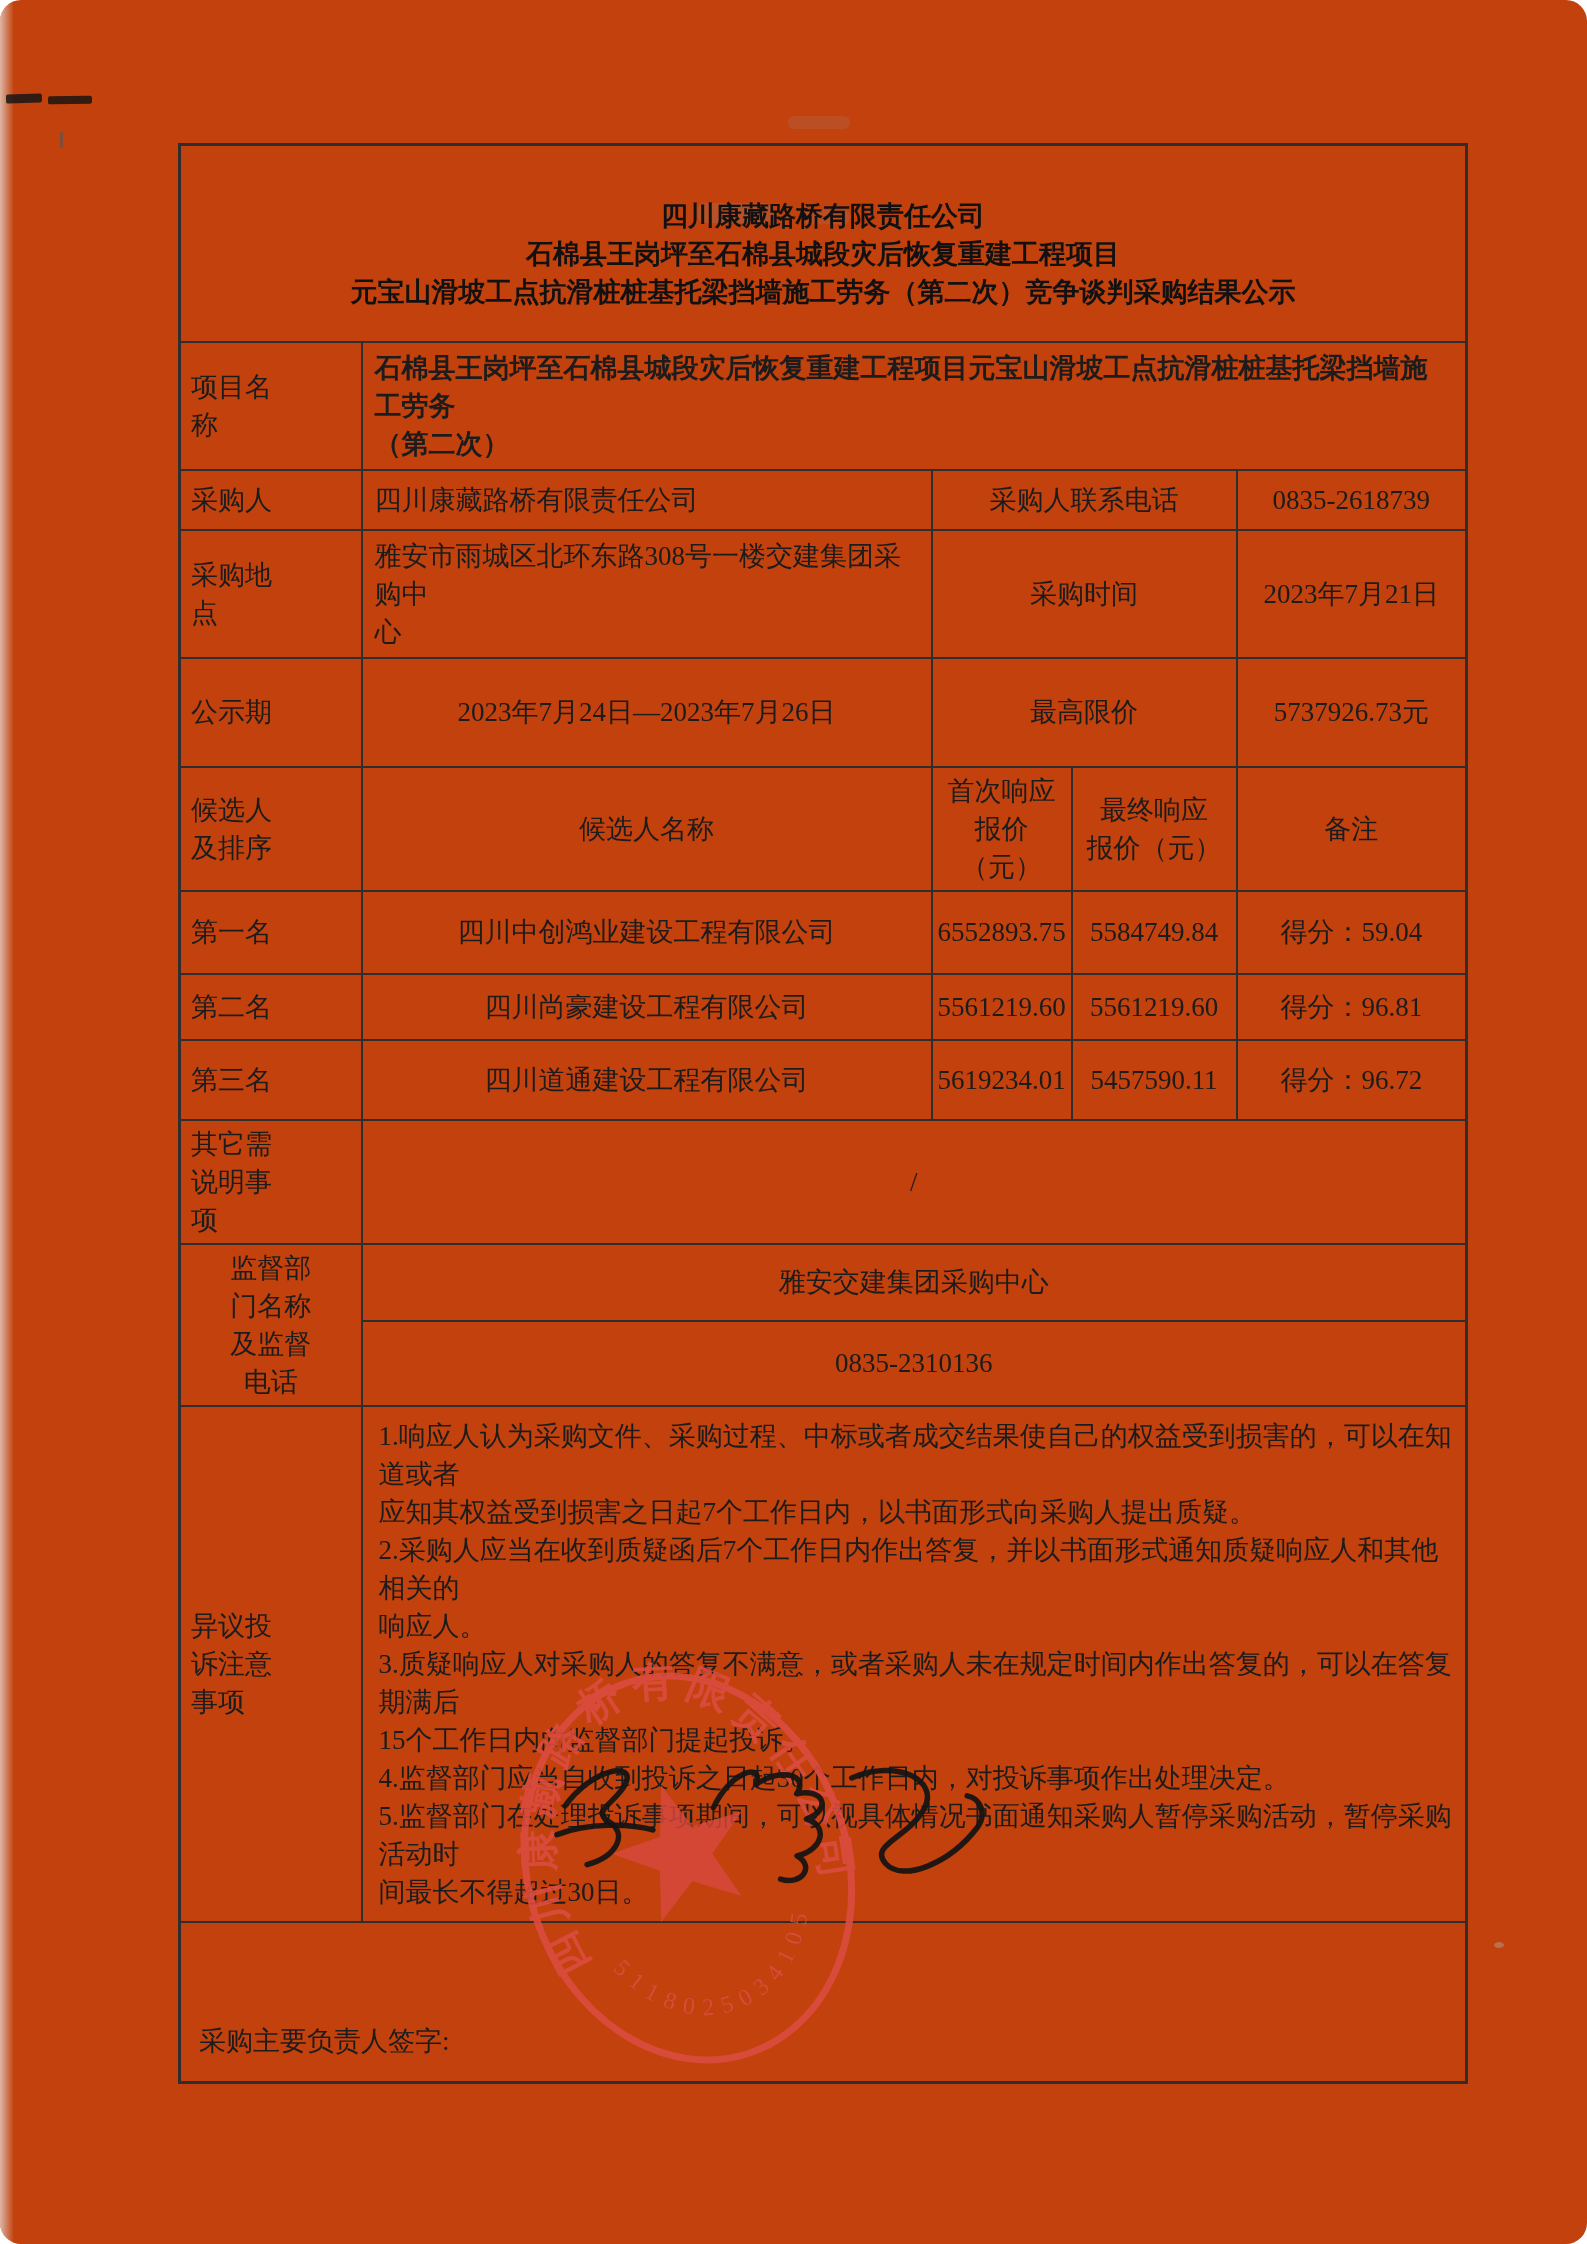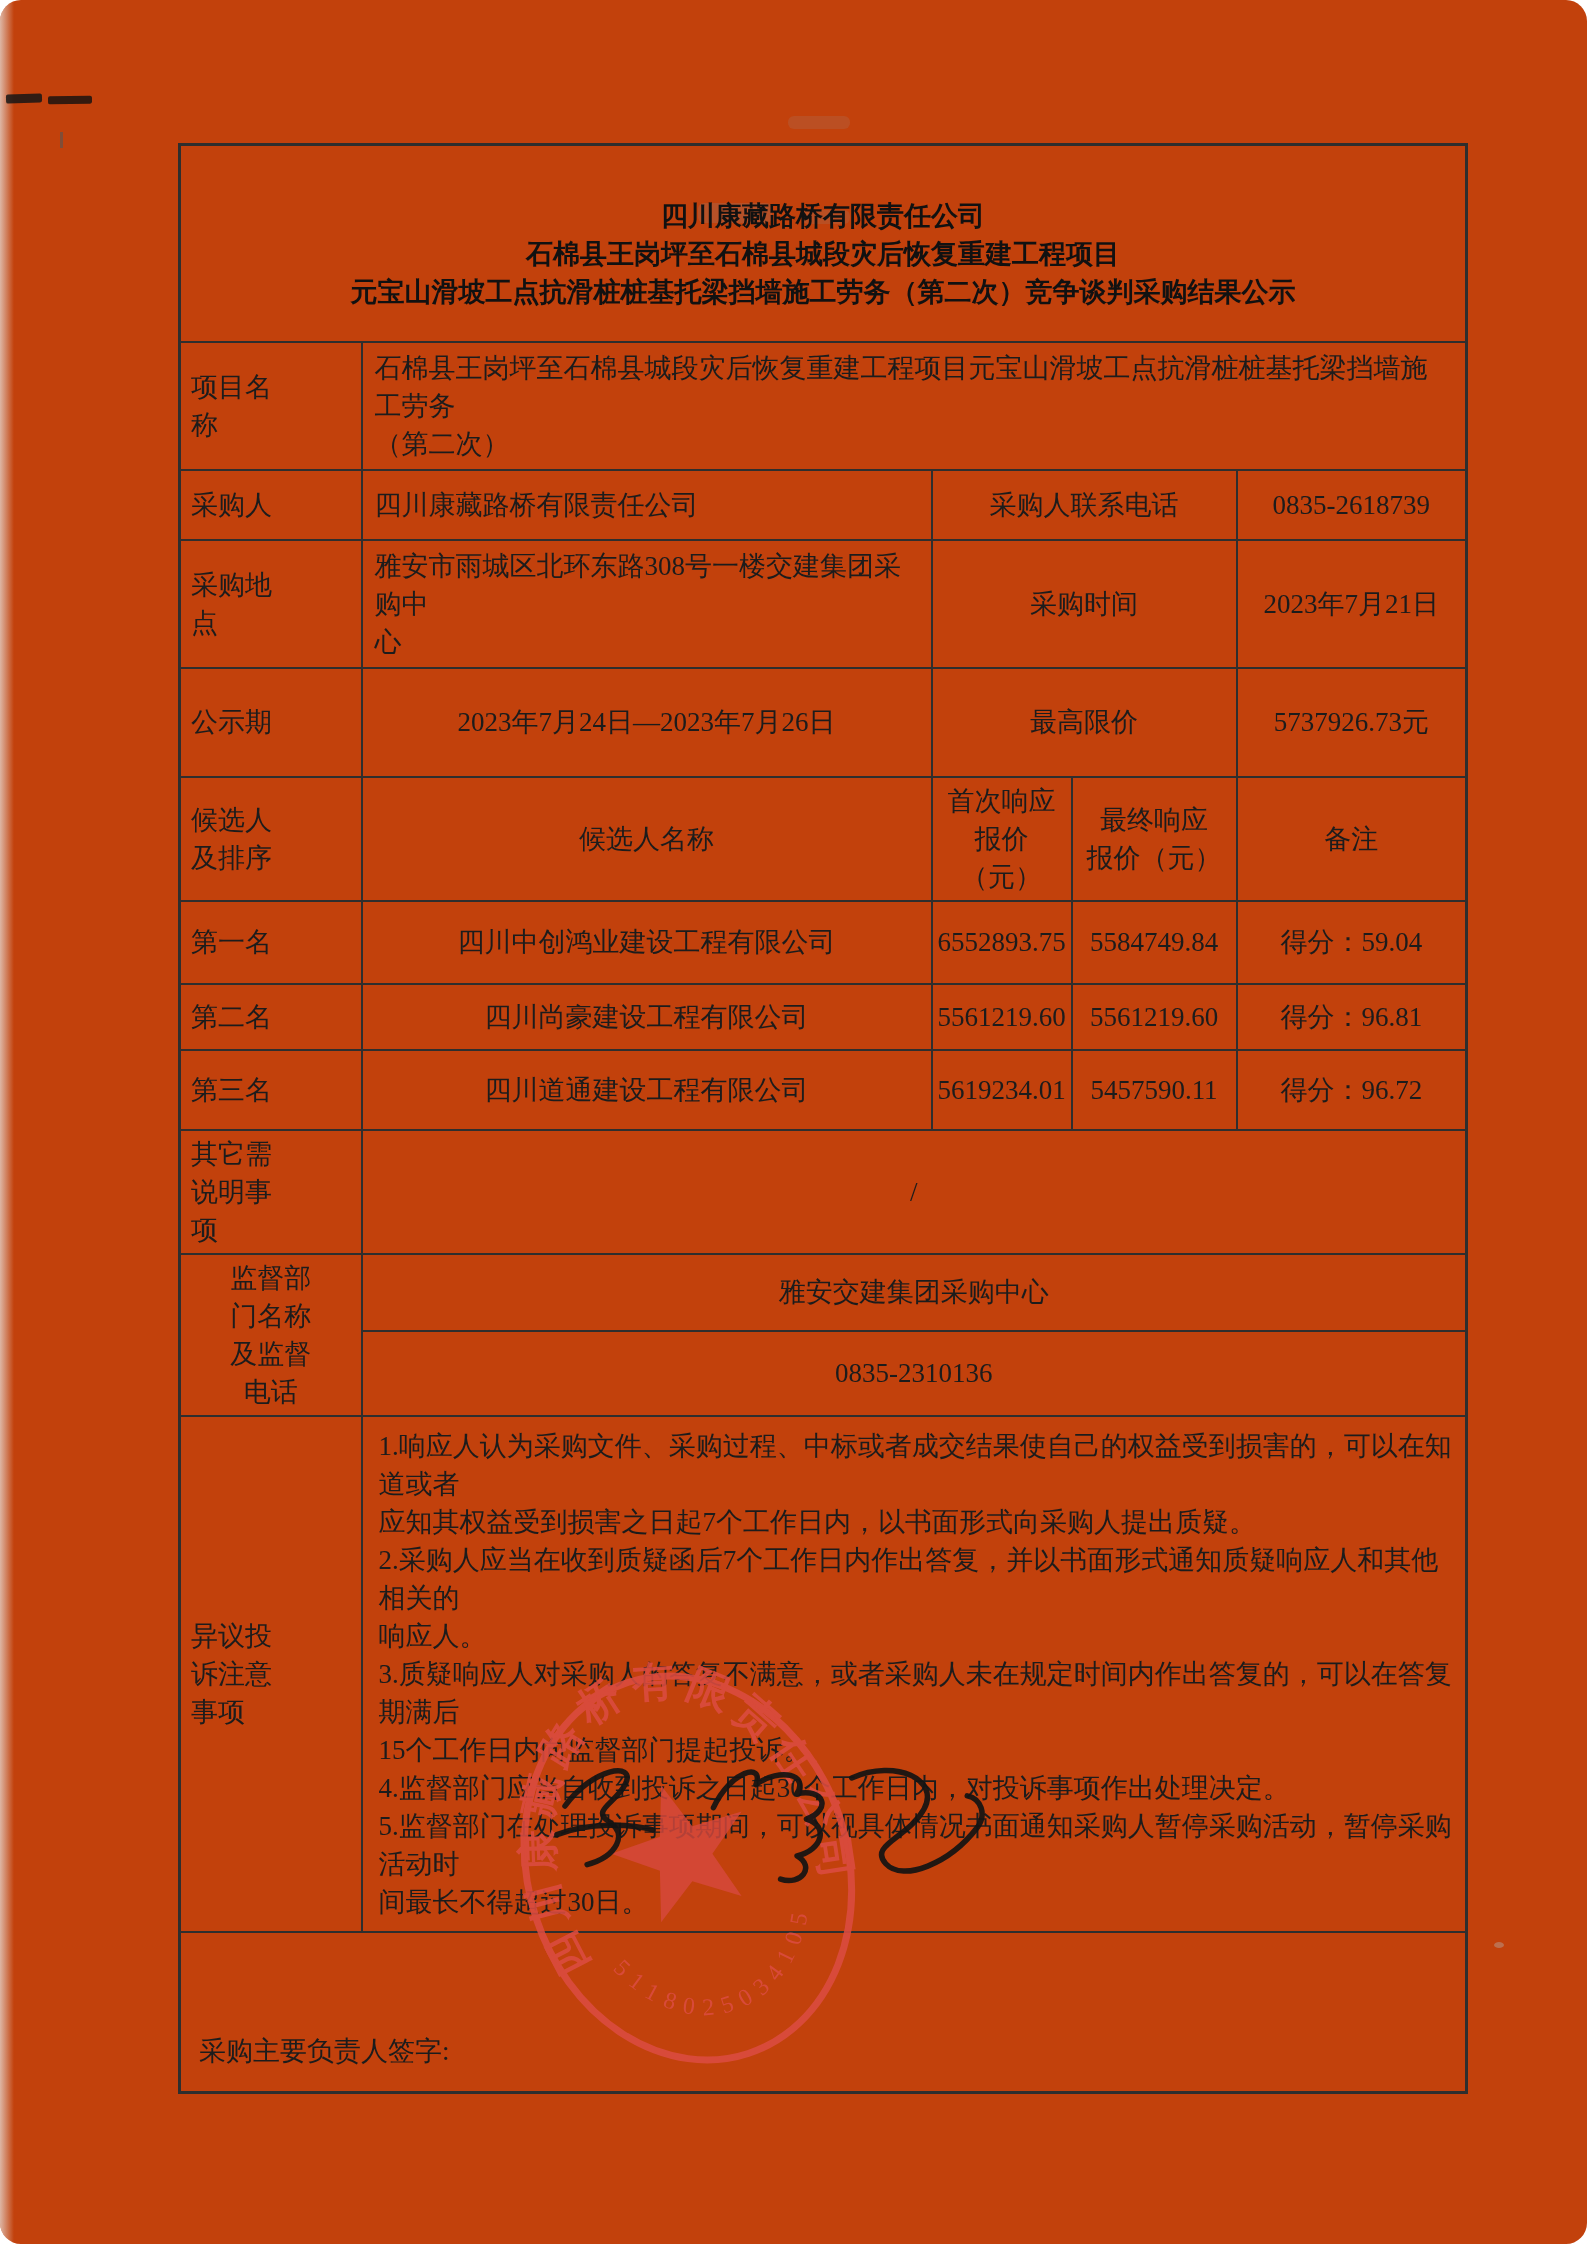--- a/index.html
+++ b/index.html
@@ -16,21 +16,21 @@
   }
   table.doc td{border:2px solid #2e2e2e;vertical-align:middle;font-size:27px;line-height:38px;}
   .title-cell{text-align:center;padding-top:22px;vertical-align:top;
     font-family:"Liberation Sans","DejaVu Sans",sans-serif;font-weight:bold;
     font-size:34px;line-height:49px;color:#111;}
   .preline{white-space:pre-line;}
   .label{text-align:left;padding:4px 8px 4px 10px;}
   .label-center{text-align:center;padding:4px 2px;}
   .val-left{text-align:left;padding:6px 12px;}
   .center{text-align:center;padding:4px 6px;margin-top:16px;}
-  .small{font-size:24px;line-height:36px;}
+  .small{font-size:24px;line-height:36px;font-weight:bold;}
   .mid{font-size:25px;line-height:36px;}
   .num{font-size:25px;text-align:center;padding:0 2px;letter-spacing:0;}
   .objection-text{font-size:24px;line-height:41px;text-align:left;padding:10px 12px 10px 16px;}
   .sign-cell{vertical-align:top;text-align:left;padding:78px 0 0 18px;font-size:30px;}
   
   .stamp{position:absolute;left:488px;top:1648px;width:400px;height:440px;opacity:.88;}
   .stamp text{font-family:"Liberation Serif","DejaVu Serif",serif;font-weight:bold;}
   .stamp .ring-text{font-size:42px;letter-spacing:9px;}
   .stamp .ring-num{font-size:24px;letter-spacing:9px;font-weight:normal;}
   .signature{position:absolute;left:545px;top:1732px;width:500px;height:190px;transform:rotate(-4deg);}
@@ -77,21 +77,21 @@
       </td>
     </tr>
 
     <tr style="height:92px">
       <td class="label preline">项目名
 称</td>
       <td colspan="4" class="val-left preline small">石棉县王岗坪至石棉县城段灾后恢复重建工程项目元宝山滑坡工点抗滑桩桩基托梁挡墙施工劳务
 （第二次）</td>
     </tr>
 
-    <tr style="height:70px">
+    <tr style="height:60px">
       <td class="label">采购人</td>
       <td class="val-left">四川康藏路桥有限责任公司</td>
       <td colspan="2" class="center">采购人联系电话</td>
       <td class="center mid">0835-2618739</td>
     </tr>
 
     <tr style="height:86px">
       <td class="label preline">采购地
 点</td>
       <td class="val-left preline mid">雅安市雨城区北环东路308号一楼交建集团采购中

